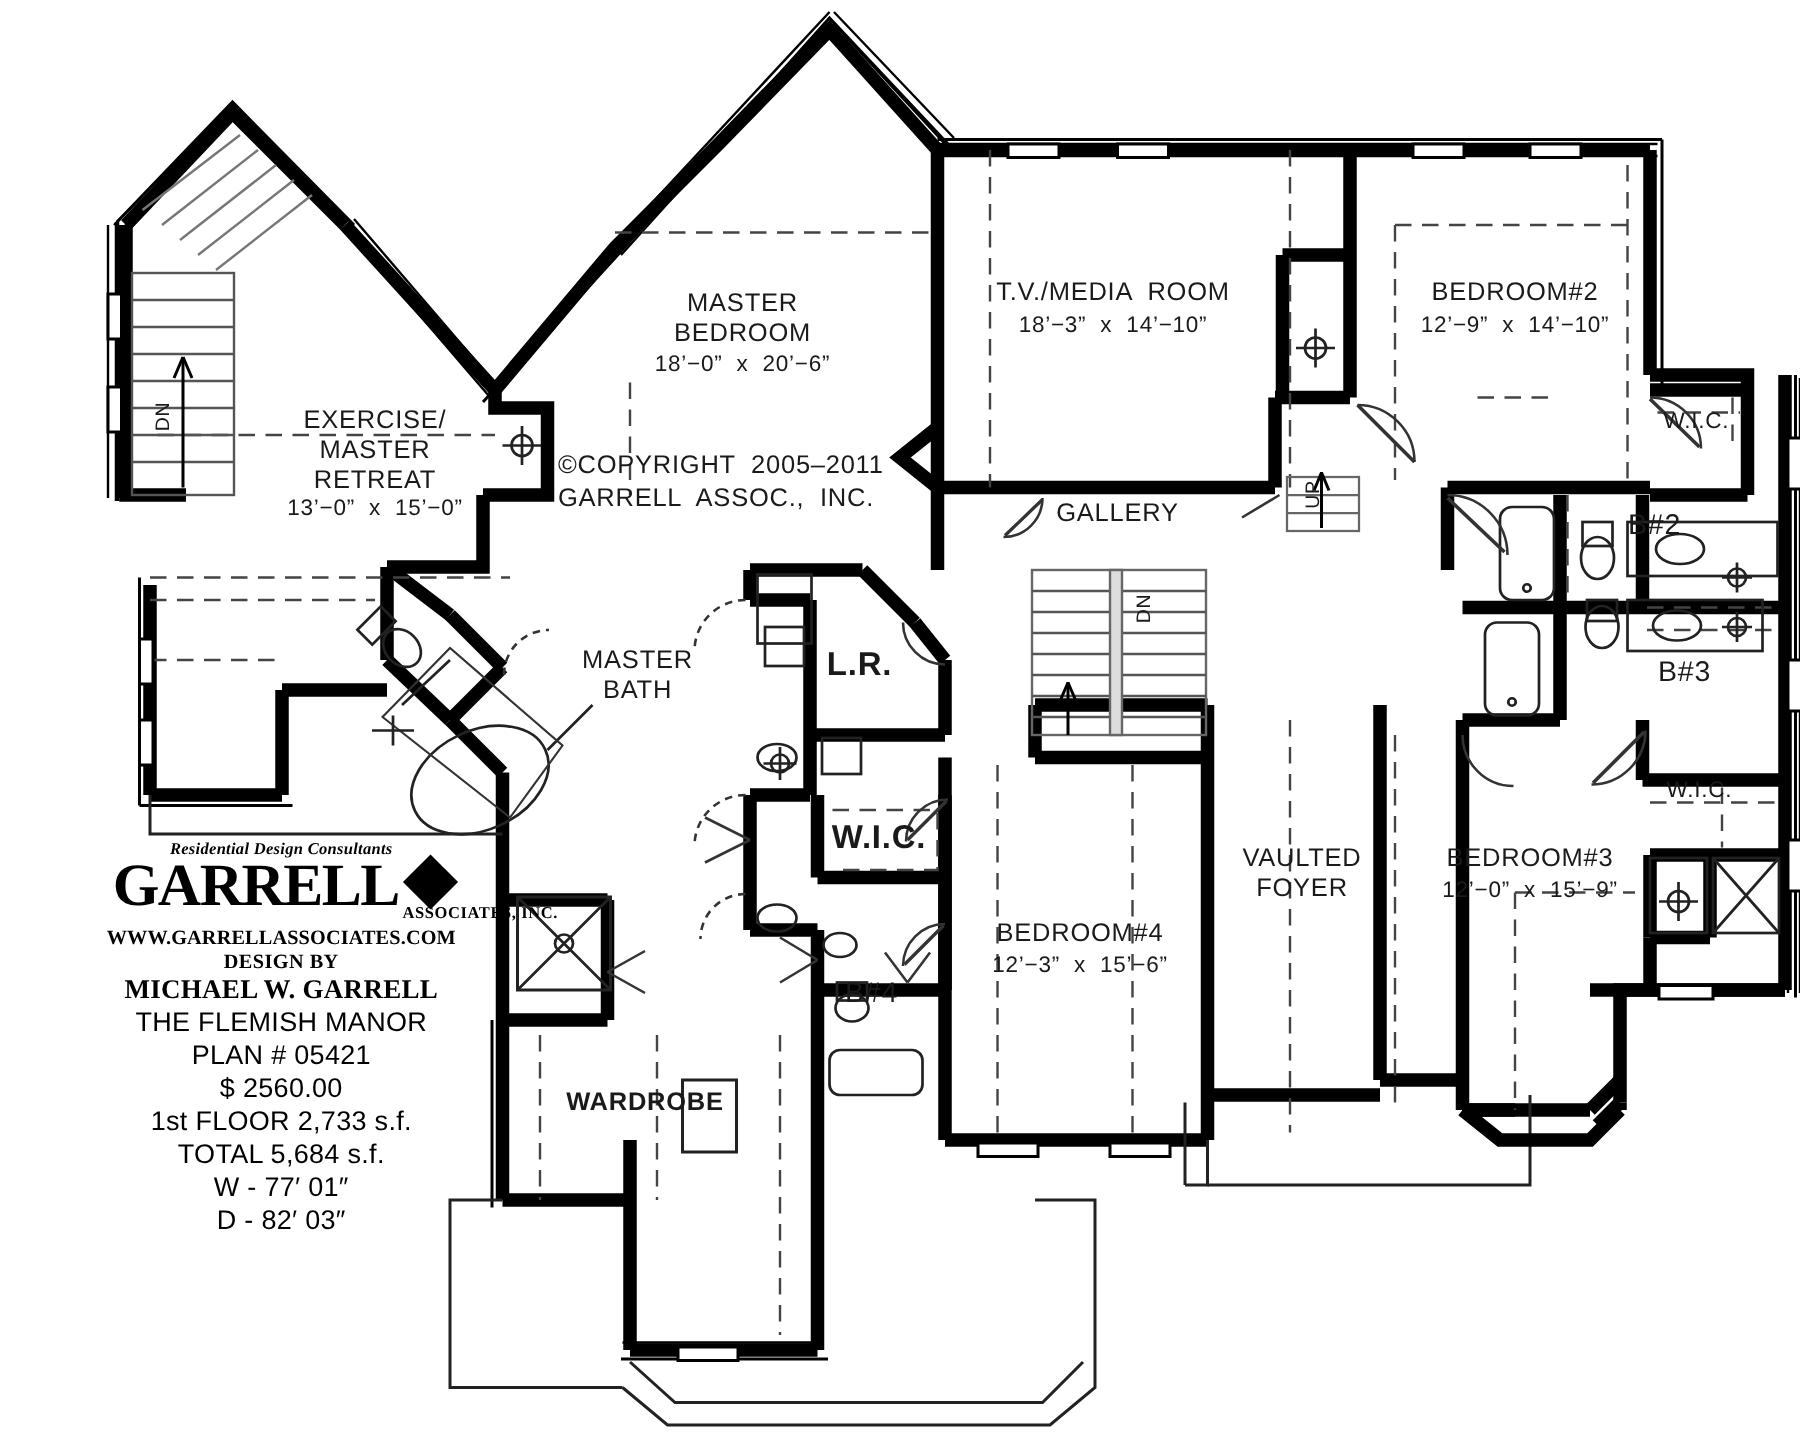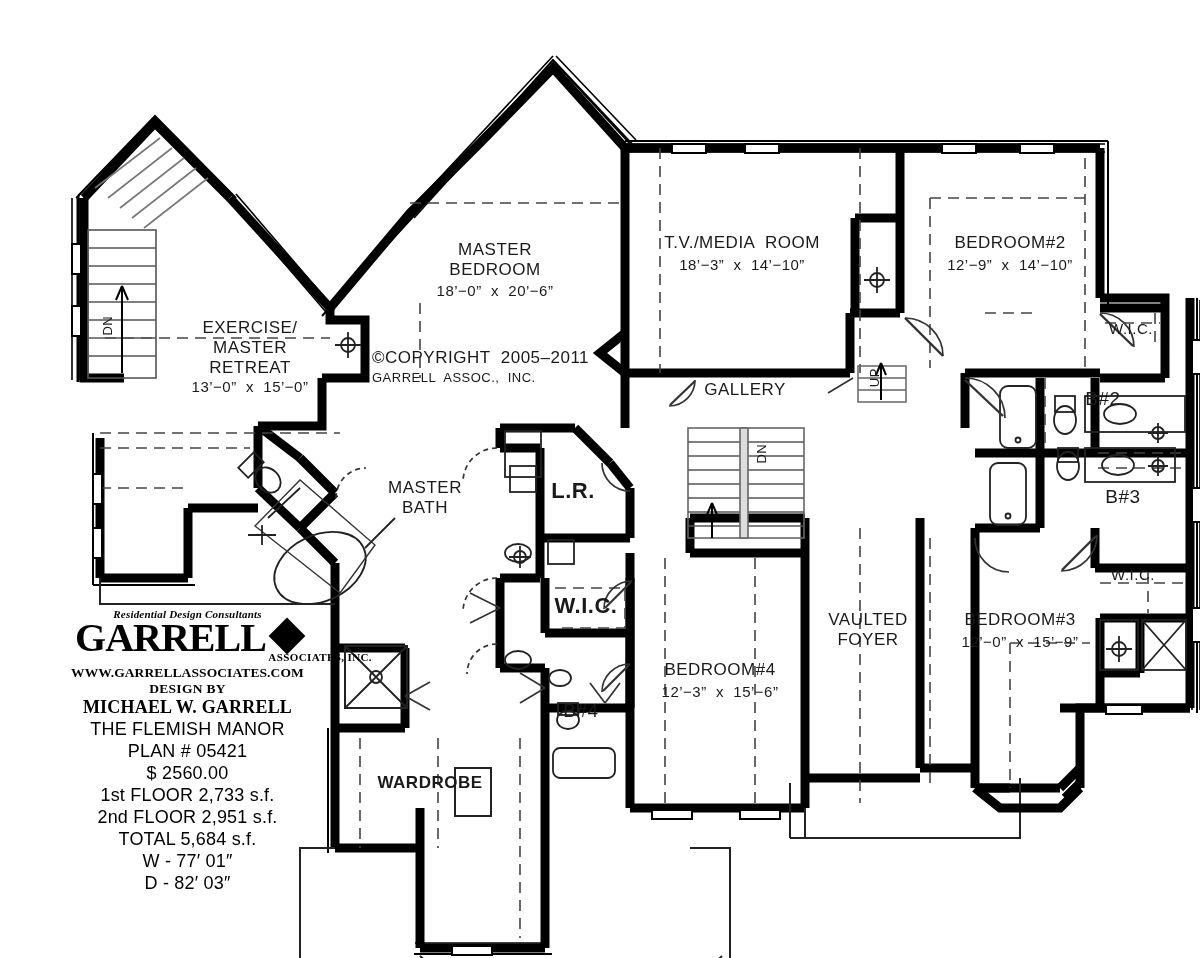--- a/index.html
+++ b/index.html
@@ -1,19 +1,19 @@
 <!DOCTYPE html>
 <html><head>
 <meta charset="utf-8">
 <title>Floor Plan</title>
 <style>
   html,body{margin:0;padding:0;background:#ffffff;}
   body{width:1200px;height:958px;overflow:hidden;
        font-family:"Liberation Sans",sans-serif;color:#000;}
-  #stage{position:relative;width:1200px;height:724px;background:#fff;margin-top:48px;}
+  #stage{position:relative;width:1200px;height:724px;background:#fff;}
   svg.plan{position:absolute;left:0;top:0;width:1200px;height:958px;}
 
   
   .lbl{position:absolute;text-align:center;white-space:pre;
        font-family:"Liberation Sans",sans-serif;color:#1a1a1a;
        letter-spacing:.5px;line-height:1.18;}
   .room{font-size:17px;}
   .roomsm{font-size:15px;}
   .dim{font-size:15px;}
   .tiny{font-size:13px;}
@@ -432,35 +432,34 @@
 <div class="lbl roomsm" style="left:1098px;top:518px;width:70px;">W.I.C.</div>
 <div class="lbl room" style="left:1068px;top:340px;width:70px;font-size:19px;">B#2</div>
 <div class="lbl room" style="left:1088px;top:438px;width:70px;font-size:19px;">B#3</div>
 <div class="lbl room" style="left:546px;top:652px;width:70px;font-size:19px;">B#4</div>
 
 <div class="lbl tiny vert" style="left:88px;top:270px;width:40px;">DN</div>
 <div class="lbl tiny vert" style="left:742px;top:398px;width:40px;">DN</div>
 <div class="lbl tiny vert" style="left:855px;top:322px;width:40px;">UP</div>
 
 <div class="lbl" style="left:372px;top:300px;width:240px;text-align:left;font-size:17px;">©COPYRIGHT  2005–2011</div>
-<div class="lbl" style="left:372px;top:322px;width:240px;text-align:left;font-size:13px;">GARRELL  ASSOC.,  INC.</div>
+<div class="lbl" style="left:372px;top:322px;width:240px;text-align:left;font-size:17px;">GARRELL  ASSOC.,  INC.</div>
 
 <div id="titleblock">
   <div class="tb-top">Residential Design Consultants</div>
   <div class="tb-logo">
     <span class="tb-garrell">GARRELL</span>
     <span class="tb-diamond"></span>
   </div>
   <div class="tb-assoc">ASSOCIATES, INC.</div>
   <div class="tb-www">WWW.GARRELLASSOCIATES.COM</div>
   <div class="tb-desgn">DESIGN BY</div>
   <div class="tb-name">MICHAEL W. GARRELL</div>
   <div class="tb-line">THE FLEMISH MANOR</div>
   <div class="tb-line">PLAN #  05421</div>
   <div class="tb-line">$ 2560.00</div>
   <div class="tb-line">1st FLOOR  2,733 s.f.</div>
-  <div class="tb-line">2nd FLOOR  2,951 s.f.</div>
   <div class="tb-line">TOTAL  5,684 s.f.</div>
   <div class="tb-line">W - 77′ 01″</div>
   <div class="tb-line">D - 82′ 03″</div>
 </div>
 
 </div>
 
 </body></html>

